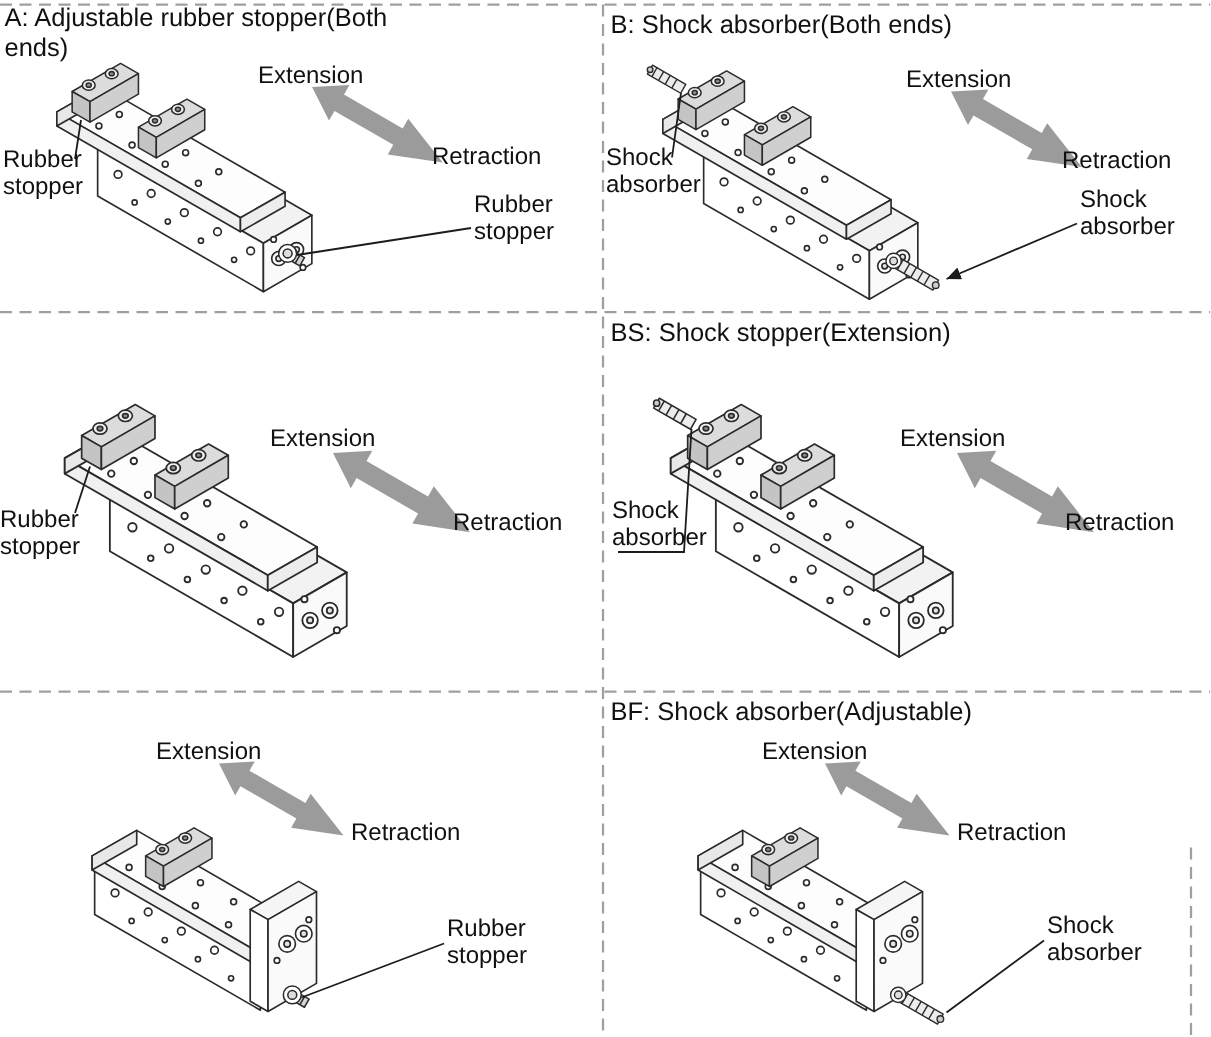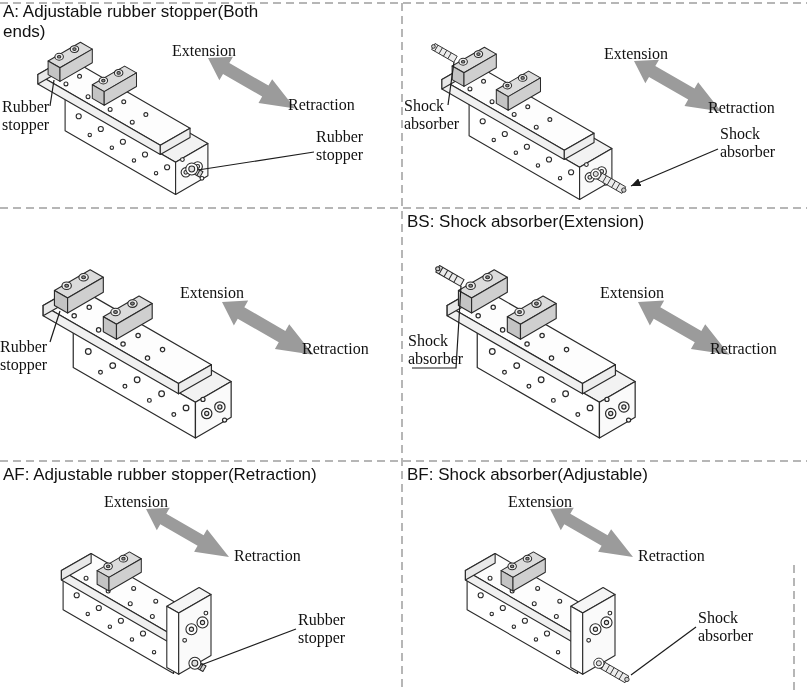--- a/index.html
+++ b/index.html
@@ -2,21 +2,21 @@
 <html><head>
 <meta charset="utf-8">
 <style>
   html,body{margin:0;padding:0;background:#fff;}
   .page{position:relative;width:807px;height:691px;background:#ffffff;overflow:hidden;
         font-family:"Liberation Sans",sans-serif;color:#111;}
   .dividers{position:absolute;left:0;top:0;pointer-events:none;}
   .dividers line{stroke:#9f9f9f;stroke-width:1.5;stroke-dasharray:8 5;}
   .panel{position:absolute;}
   .title{position:absolute;left:3px;top:2px;font-size:17px;line-height:1.18;white-space:pre-line;}
-  .lbl{position:absolute;font-size:16px;line-height:1.12;white-space:pre-line;font-family:Liberation Serif, serif;}
+  .lbl{position:absolute;font-size:16px;line-height:1.12;white-space:pre-line;}
   .fig{position:absolute;left:0;top:0;}
   .leader{stroke:#1c1c1c;stroke-width:1.2;fill:none;}
 </style>
 </head>
 <body>
 
 <div class="page">
 
   <svg style="position:absolute;width:0;height:0" aria-hidden="true">
     <defs>
@@ -194,20 +194,21 @@
 stopper</div>
   </section>
 
   <section class="panel" id="pB" style="left:404px;top:5px;width:403px;height:200px">
     <svg class="fig" width="403" height="200">
       <use href="#fig-B" transform="translate(26,10) scale(0.85)"></use>
       <use href="#motion-arrow" transform="translate(230,56) scale(1.05)"></use>
       <line class="leader" x1="44" y1="100" x2="50" y2="57"></line>
       <line class="leader" x1="314" y1="144" x2="227" y2="181" marker-end="url(#ah)"></line>
     </svg>
+    <div class="title">B: Shock absorber(Both ends)</div>
     <div class="lbl" style="left:200px;top:40px">Extension</div>
     <div class="lbl" style="left:304px;top:94px">Retraction</div>
     <div class="lbl" style="left:0px;top:92px">Shock
 absorber</div>
     <div class="lbl" style="left:316px;top:120px">Shock
 absorber</div>
   </section>
 
   <section class="panel" id="pAS" style="left:0;top:210px;width:400px;height:248px">
     <svg class="fig" width="400" height="248">
@@ -220,34 +221,33 @@
     <div class="lbl" style="left:0px;top:128px">Rubber
 stopper</div>
   </section>
 
   <section class="panel" id="pBS" style="left:404px;top:210px;width:403px;height:248px">
     <svg class="fig" width="403" height="248">
       <use href="#fig-BS" transform="translate(30,24) scale(0.94)"></use>
       <use href="#motion-arrow" transform="translate(234,92) scale(1.1)"></use>
       <polyline class="leader" points="8,158 52,158 57,76"></polyline>
     </svg>
-    <div class="title">BS: Shock absorber(Extension)</div>
+    <div class="title">BS: Shock stopper(Extension)</div>
     <div class="lbl" style="left:196px;top:74px">Extension</div>
     <div class="lbl" style="left:306px;top:130px">Retraction</div>
     <div class="lbl" style="left:4px;top:122px">Shock
 absorber</div>
   </section>
 
   <section class="panel" id="pAF" style="left:0;top:463px;width:400px;height:226px">
     <svg class="fig" width="400" height="226">
       <use href="#fig-AF" transform="translate(24,26) scale(0.85)"></use>
       <use href="#motion-arrow" transform="translate(146,46)"></use>
       <line class="leader" x1="296" y1="166" x2="201" y2="202"></line>
     </svg>
-    <div class="title">AF: Adjustable rubber stopper(Retraction)</div>
     <div class="lbl" style="left:104px;top:30px">Extension</div>
     <div class="lbl" style="left:234px;top:84px">Retraction</div>
     <div class="lbl" style="left:298px;top:148px">Rubber
 stopper</div>
   </section>
 
   <section class="panel" id="pBF" style="left:404px;top:463px;width:403px;height:226px">
     <svg class="fig" width="403" height="226">
       <use href="#fig-BF" transform="translate(24,26) scale(0.85)"></use>
       <use href="#motion-arrow" transform="translate(146,46)"></use>

